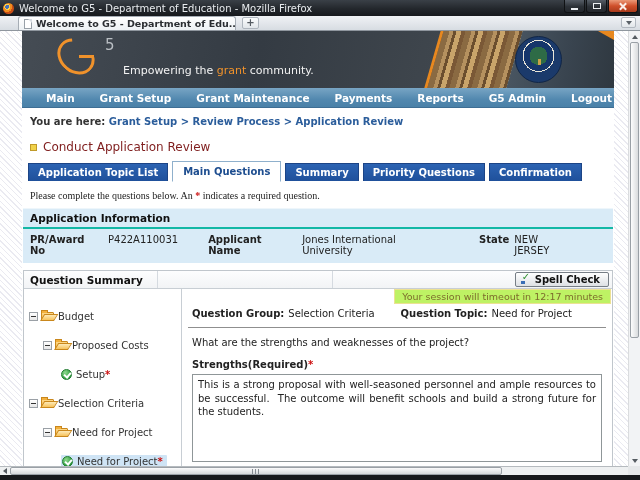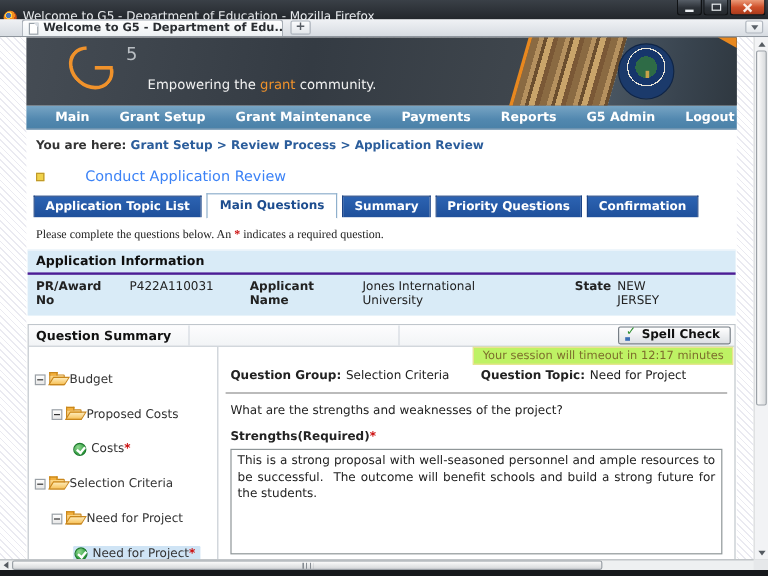--- a/index.html
+++ b/index.html
@@ -1,21 +1,21 @@
 <!DOCTYPE html>
 <html><head>
 <meta charset="utf-8">
 <style>
   * { box-sizing: border-box; }
   html,body { margin:0; padding:0; }
   body { font-family:"DejaVu Sans", sans-serif; }
   .screen { position:relative; width:640px; height:480px; overflow:hidden; background:#fff; }
 
   
-  .titlebar { position:absolute; top:0; left:0; width:640px; height:29px;
+  .titlebar { position:absolute; top:0; left:0; width:640px; height:16px;
     background:linear-gradient(#3a4047,#23272c 55%,#17191d); display:flex; align-items:center; padding-left:3px; }
   .fx-icon { width:11px; height:11px; border-radius:50%; flex:0 0 auto;
     background:radial-gradient(circle at 38% 35%, #4a72b8 0 2px, #ffd24a 2px 3px, #f28c1e 3px 5px, #c94f16 5px 6px); margin-right:5px; }
   .wtitle { color:#e8ebee; font-size:10px; white-space:nowrap; }
   .winbtns { position:absolute; right:2px; top:0; display:flex; }
   .wbtn { width:21px; height:13px; margin-left:1px; border:1px solid #101214; border-top:none;
     border-radius:0 0 3px 3px; background:linear-gradient(#565d66,#2c3137 55%,#222principal629); 
     display:flex; align-items:center; justify-content:center; }
   .wbtn { background:linear-gradient(#565d66,#2c3137 55%,#24282d); }
   .wbtn.close { width:30px; background:linear-gradient(#eb9a78,#cf4f2a 50%,#a83a1c); }
@@ -67,36 +67,36 @@
 
   
   .nav { height:20px; background:linear-gradient(#78a5c4,#5288af 60%,#4a81a8);
     border-bottom:1px solid #3e6e94; display:flex; align-items:center; gap:25px;
     padding-left:24px; font-size:10.5px; font-weight:bold; color:#fff; }
   .nav span { white-space:nowrap; }
 
   
   .crumb { padding:8px 0 2px 8px; font-size:10px; font-weight:bold; color:#333; }
   .crumb .lnk { color:#2b5d9b; }
-  .ptitle { margin:11px 0 7px 8px; font-size:12px; color:#3b82f6; display:flex; align-items:center;gap:28px; }
+  .ptitle { margin:11px 0 7px 8px; font-size:12px; color:#7f1d1d; display:flex; align-items:center; }
   .bullet { width:7px; height:7px; background:#f0d24a; border:1px solid #c09a2a; margin-right:6px; }
 
   
   .tabsrow { display:flex; gap:4px; padding-left:6px; align-items:flex-end; }
   .wtab { background:linear-gradient(#2c63b2,#1f509b); color:#fff; font-size:10px; font-weight:bold;
     padding:3px 9px; border:1px solid #1c4486; border-bottom:none; white-space:nowrap; }
   .wtab.active { background:#fff; color:#1d4d8f; border:1px solid #8fb0cc; border-bottom:1px solid #fff;
     padding:4px 10px; margin-bottom:-1px; }
 
   .instruction { font-size:10px; color:#222; margin:9px 0 7px 8px;font-family:Liberation Serif, serif; }
   .star { color:#cc1111; font-weight:bold; }
 
   
   .appinfo { margin:0 1px 7px 1px; background:#d9ebf7; border-top:1px solid #eef6fb; }
-  .appinfo .hdr { font-size:10.5px; font-weight:bold; color:#101010; padding:3px 7px; border-bottom:2px solid #4c1d95; }
+  .appinfo .hdr { font-size:10.5px; font-weight:bold; color:#101010; padding:3px 7px; border-bottom:2px solid #14b8a6; }
   .appinfo .row { display:flex; padding:5px 7px 7px; font-size:10px; color:#222; }
   .appinfo .fl { font-weight:bold; margin-right:5px; }
   .appinfo .fv { margin-right:30px; }
 
   
   .mainpanel { margin:0 1px; border:1px solid #c0c6cc; height:228px; background:#fff; overflow:hidden; }
   .band { height:18px; border-bottom:1px solid #c8ced4; background:linear-gradient(#fdfdfe,#f2f4f6);
     display:flex; align-items:center; justify-content:space-between; padding:0 3px 0 6px; position:relative; }
   .band .divider { position:absolute; top:0; width:1px; height:100%; background:#d5dae0; }
   .qsumtitle { font-size:10.5px; font-weight:bold; color:#111; }
@@ -265,21 +265,21 @@
               <span class="folder"></span>
               <span>Budget</span>
             </div>
             <div class="trow lvl1">
               <span class="expander"></span>
               <span class="folder"></span>
               <span>Proposed Costs</span>
             </div>
             <div class="trow lvl2">
               <span class="check"></span>
-              <span>Costs</span>
+              <span>Setup</span>
                 <span class="star">*</span>
             </div>
             <div class="trow lvl0">
               <span class="expander"></span>
               <span class="folder"></span>
               <span>Selection Criteria</span>
             </div>
             <div class="trow lvl1">
               <span class="expander"></span>
               <span class="folder"></span>

